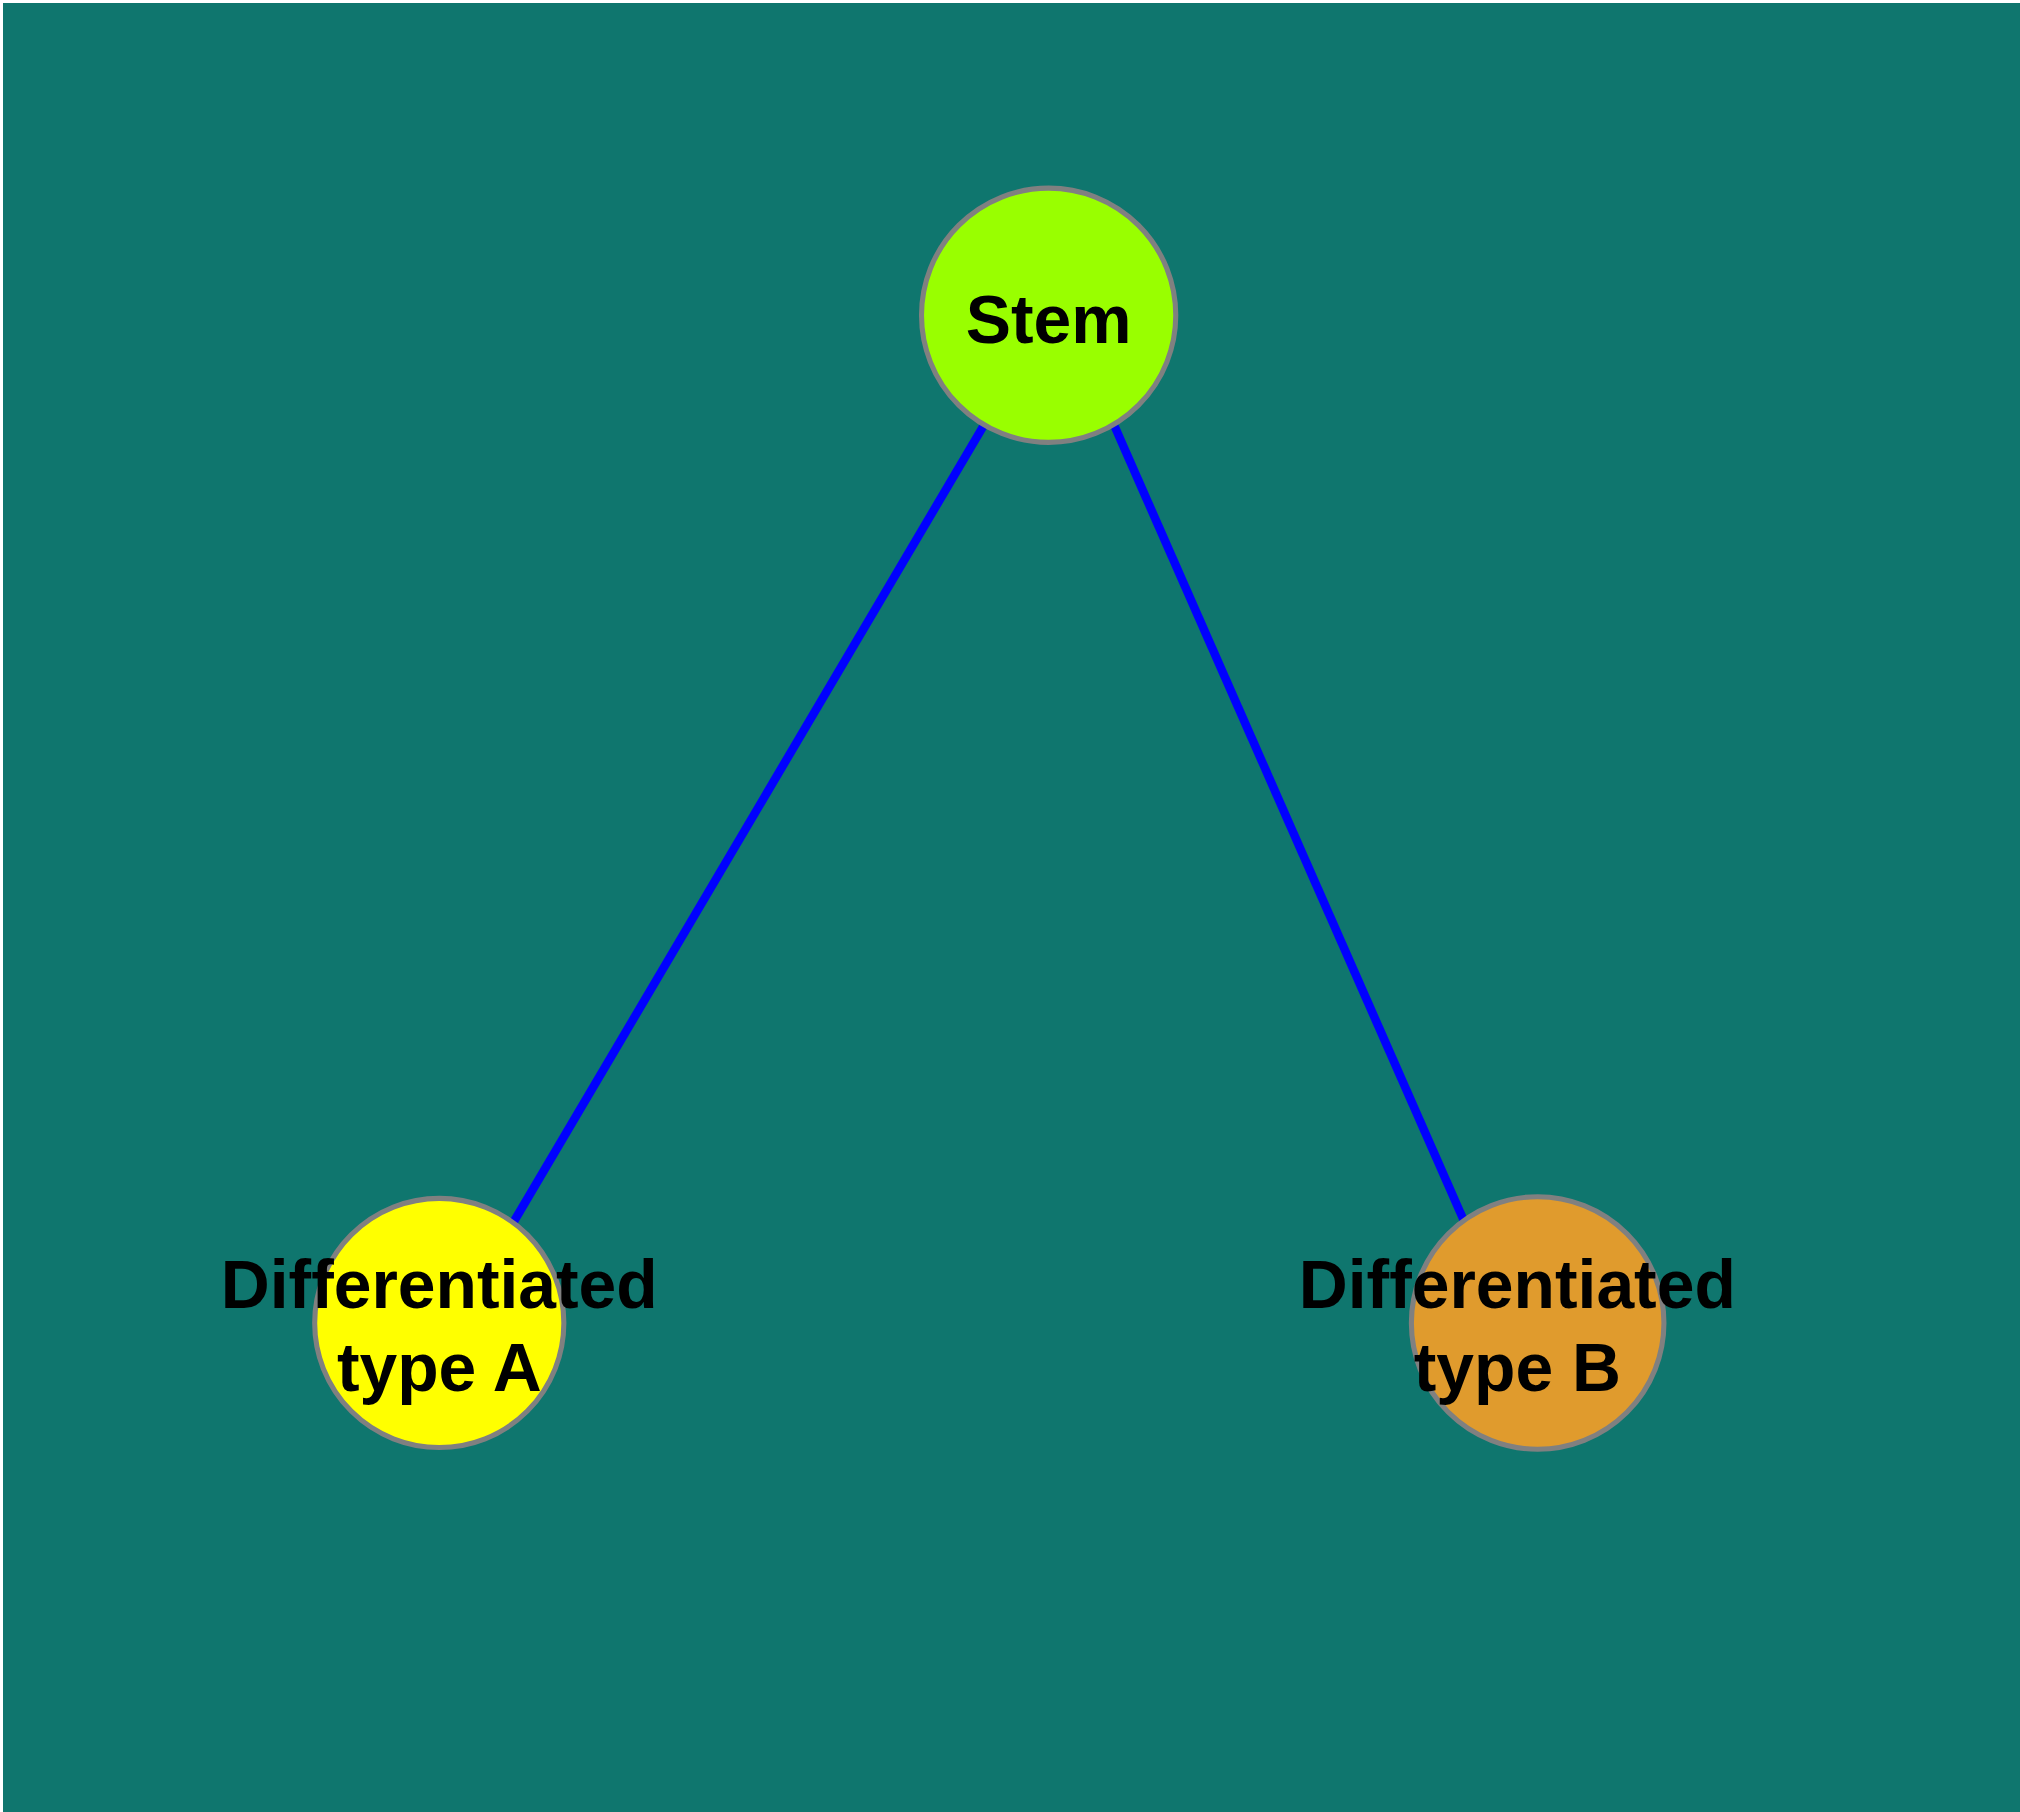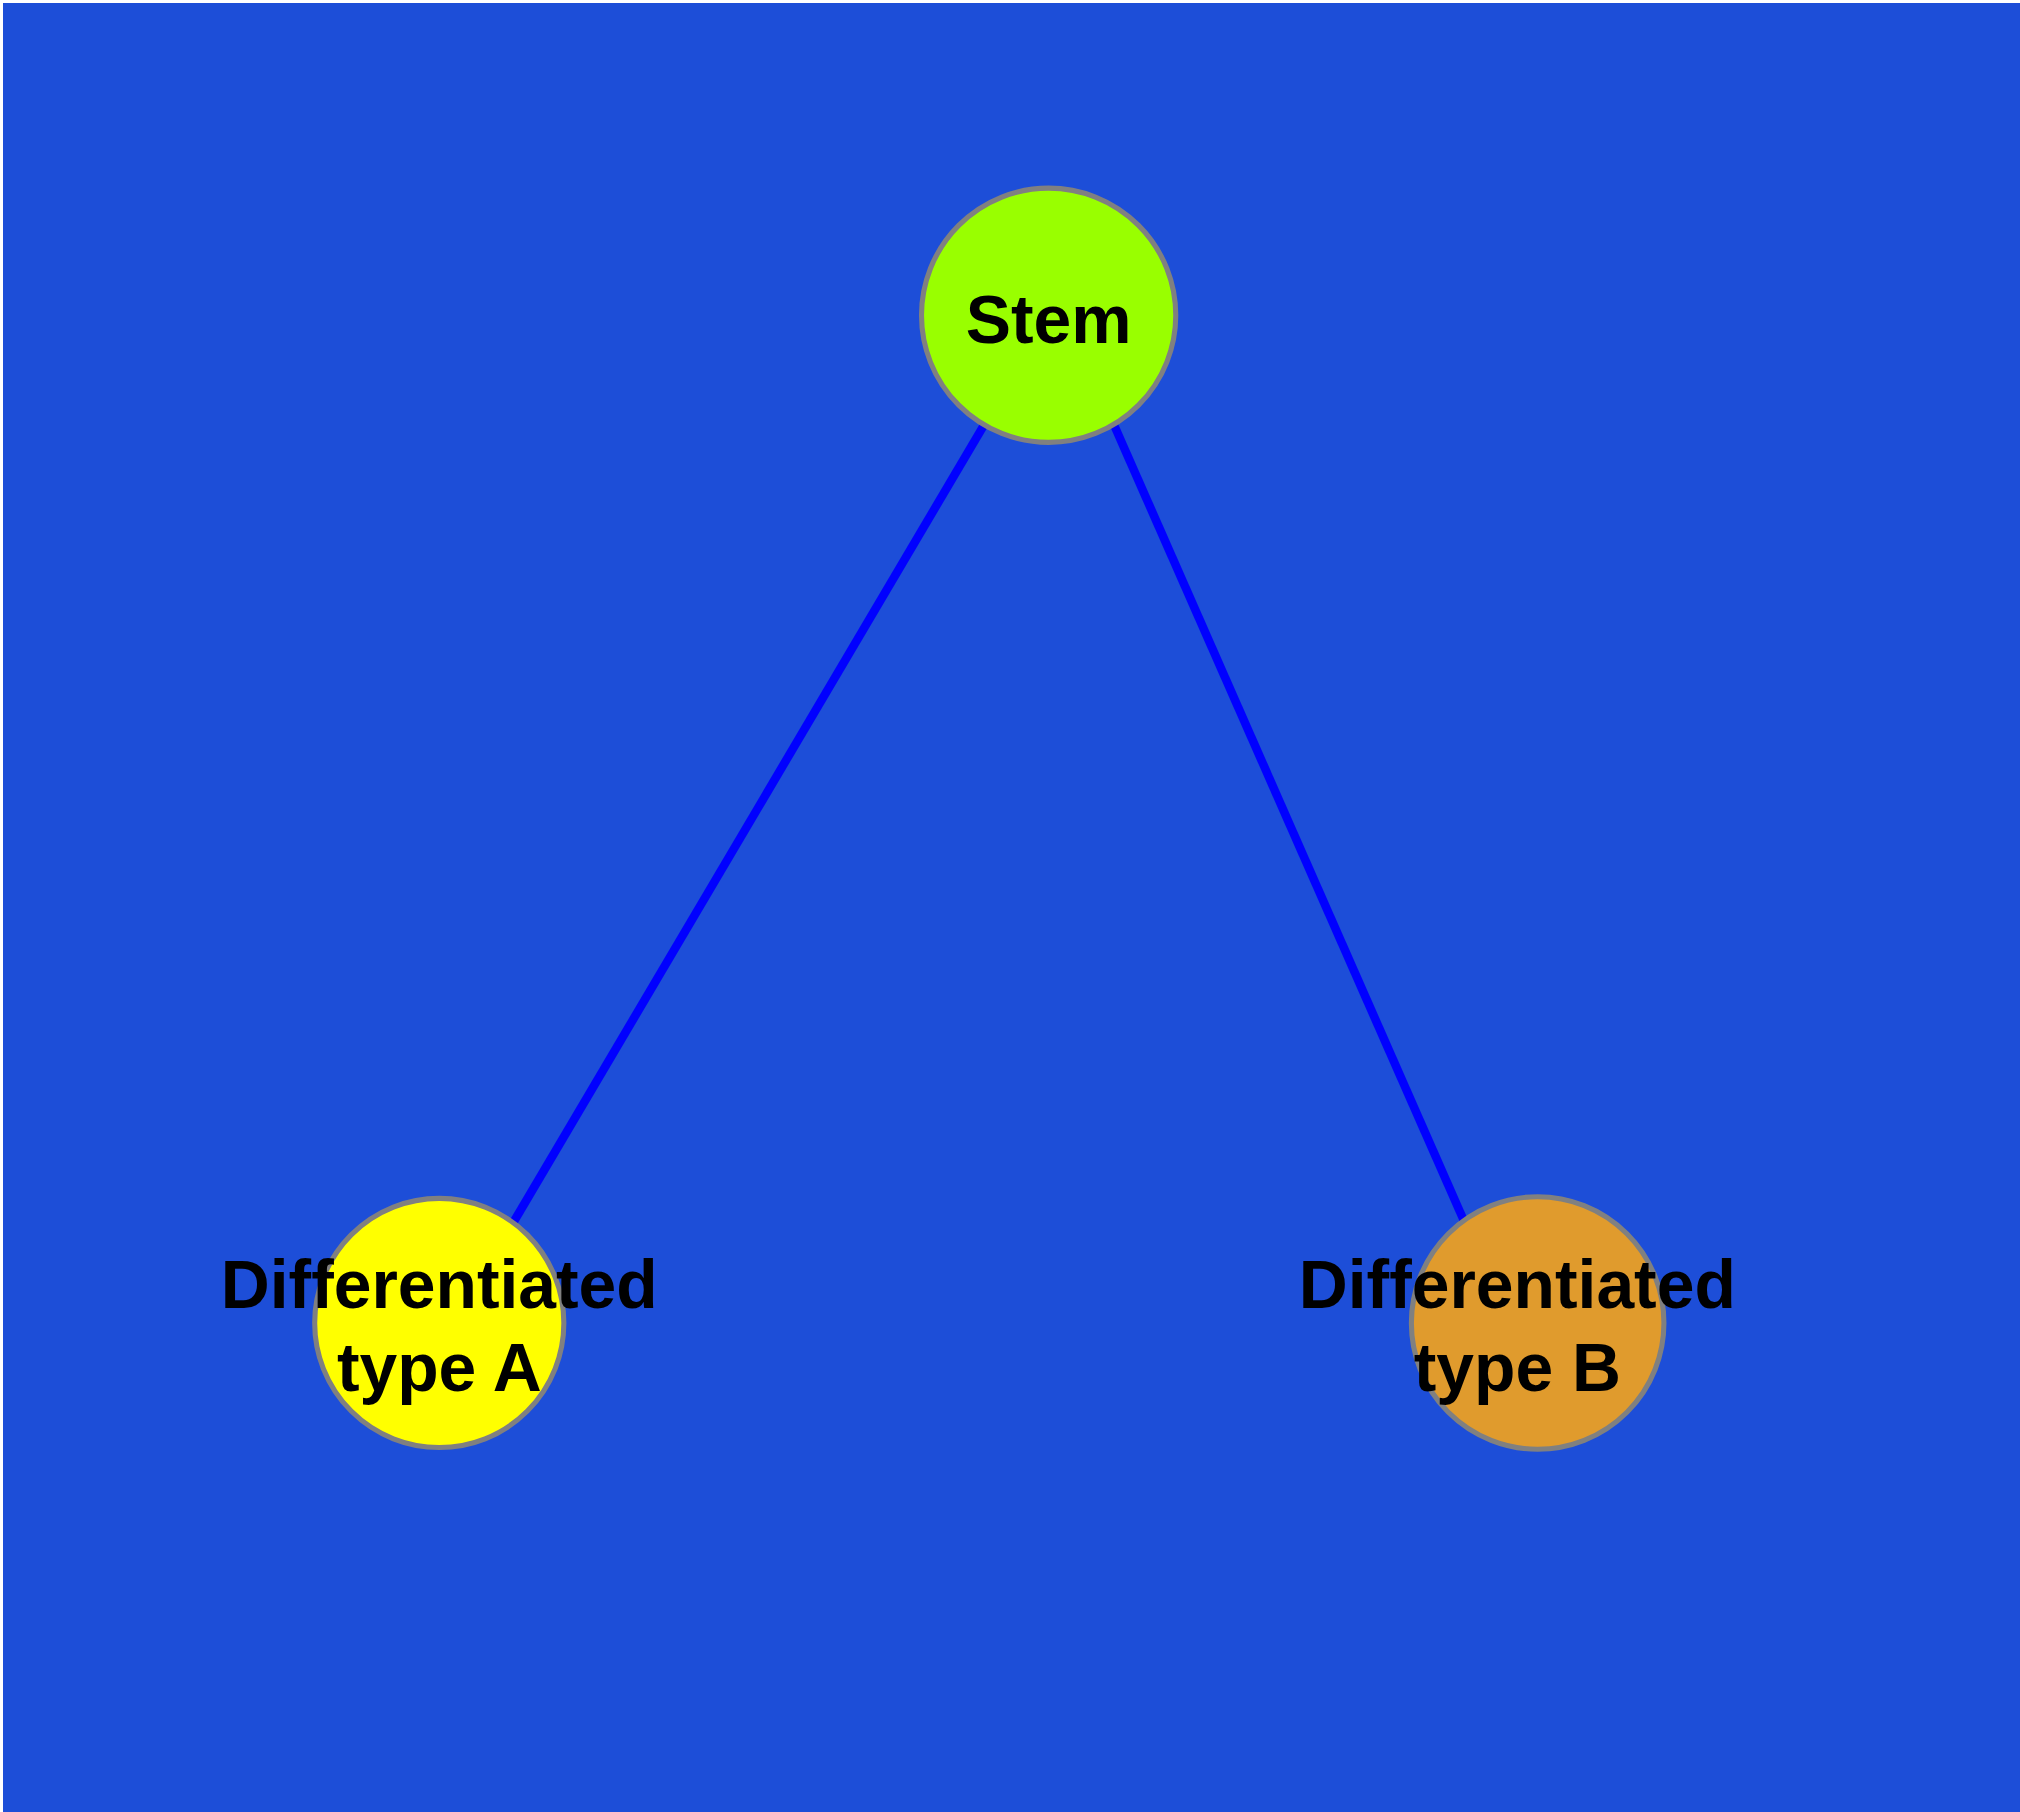--- a/index.html
+++ b/index.html
@@ -4,21 +4,21 @@
 <style>
   html, body {
     margin: 0;
     padding: 0;
     background: #ffffff;
   }
   #canvas {
     position: relative;
     width: 2021px;
     height: 1812px;
-    background: #1d4ed8;
+    background: #0f766e;
     overflow: hidden;
     font-family: "Liberation Sans", sans-serif;
   }
   #graph-svg {
     position: absolute;
     left: 0;
     top: 0;
     width: 2021px;
     height: 1812px;
   }

